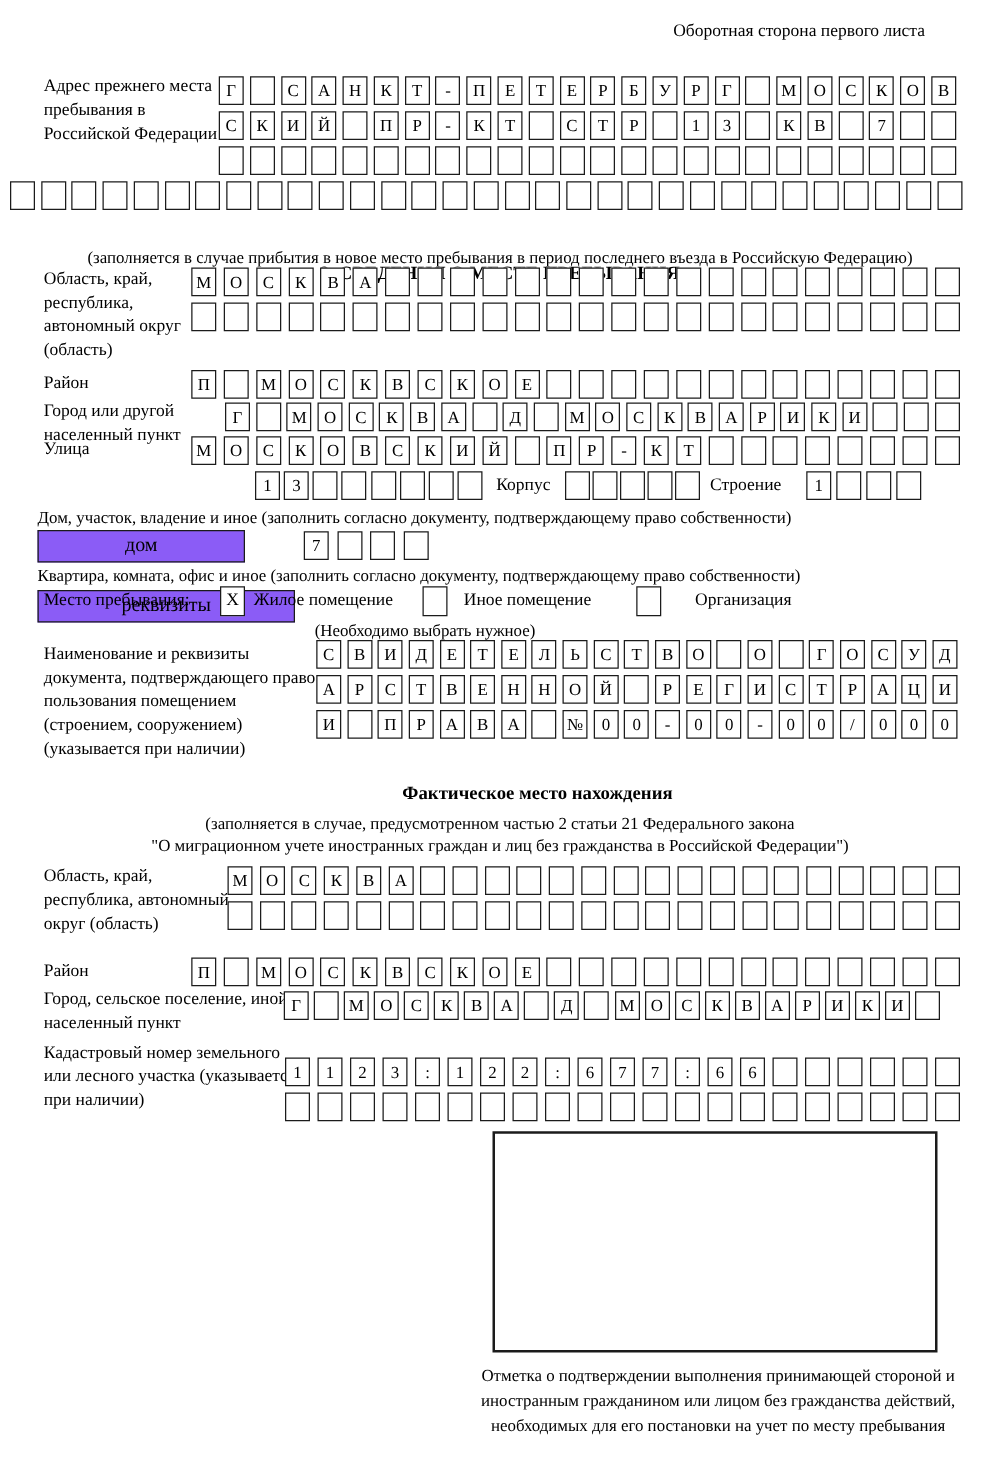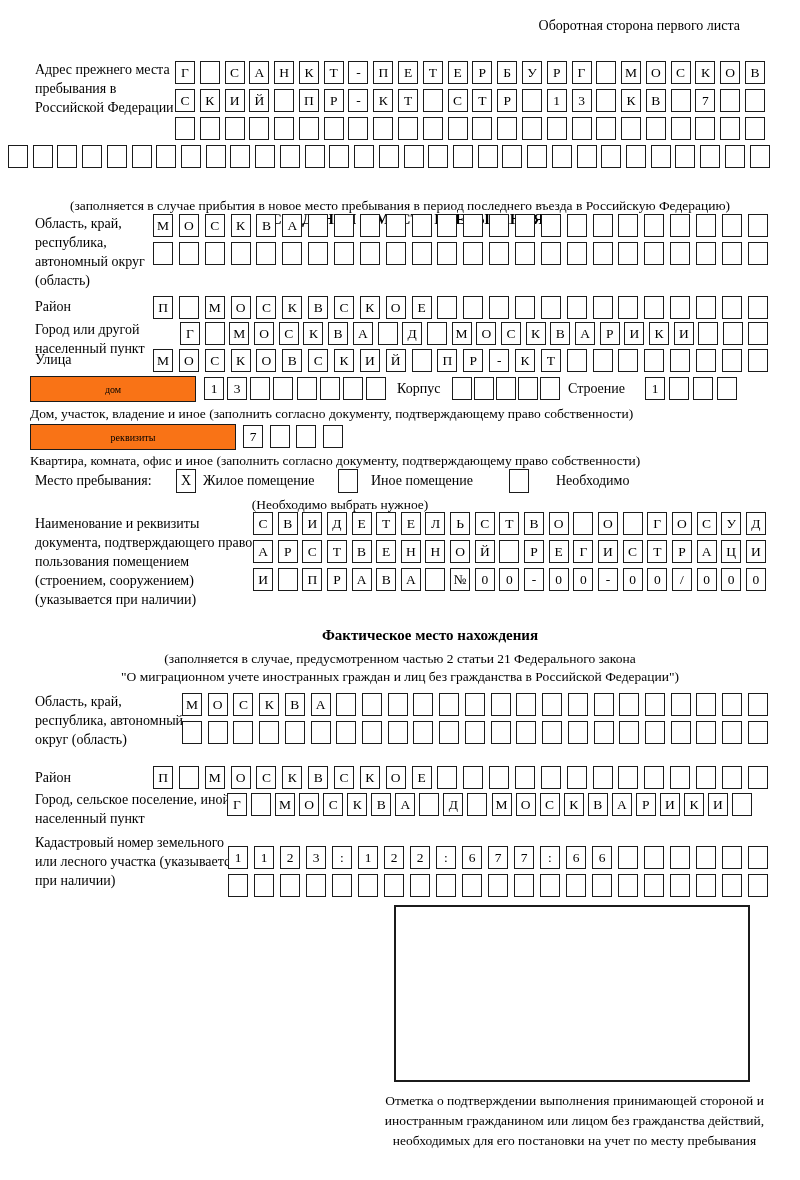--- a/index.html
+++ b/index.html
@@ -26,21 +26,21 @@
     border:1.8px solid #1b1b1b;
     box-sizing:border-box;
     display:flex;align-items:center;justify-content:center;
     font-size:13.5px;line-height:1;
     background:#fff;
   }
   .widebox{
     position:absolute;
     border:1.8px solid #1b1b1b;box-sizing:border-box;
     display:flex;align-items:center;justify-content:center;
-    height:26px;font-size:10px;background:#f97316;
+    height:26px;font-size:16px;background:#8b5cf6;margin-top:48px;
   }
   .checkbox{
     position:absolute;width:20px;height:24px;
     border:1.8px solid #1b1b1b;box-sizing:border-box;
     display:flex;align-items:center;justify-content:center;
     font-size:14px;background:#fff;
   }
   .stamp{
     position:absolute;
     border:2px solid #1b1b1b;box-sizing:border-box;
@@ -345,21 +345,21 @@
       <span class="cell"></span>
     </div>
   <div class="abs note" style="left:30px;top:453px;">Квартира, комната, офис и иное (заполнить согласно документу, подтверждающему право собственности)</div>
 
   <div class="abs lbl" style="left:35px;top:471px;">Место пребывания:</div>
   <div class="checkbox" style="left:176px;top:469px;">X</div>
   <div class="abs lbl" style="left:203px;top:471px;">Жилое помещение</div>
   <div class="checkbox" style="left:338px;top:469px;"></div>
   <div class="abs lbl" style="left:371px;top:471px;">Иное помещение</div>
   <div class="checkbox" style="left:509px;top:469px;"></div>
-  <div class="abs lbl" style="left:556px;top:471px;">Необходимо</div>
+  <div class="abs lbl" style="left:556px;top:471px;">Организация</div>
   <div class="abs lbl" style="left:35px;top:514px;width:228px;">Наименование и реквизиты документа, подтверждающего право пользования помещением (строением, сооружением) (указывается при наличии)</div>
 
   <div class="abs note center" style="left:190px;top:497px;width:300px;">(Необходимо выбрать нужное)</div>
   <div class="boxrow" style="left:253px;top:512px;width:513px;">
       <span class="cell">С</span>
       <span class="cell">В</span>
       <span class="cell">И</span>
       <span class="cell">Д</span>
       <span class="cell">Е</span>
       <span class="cell">Т</span>

